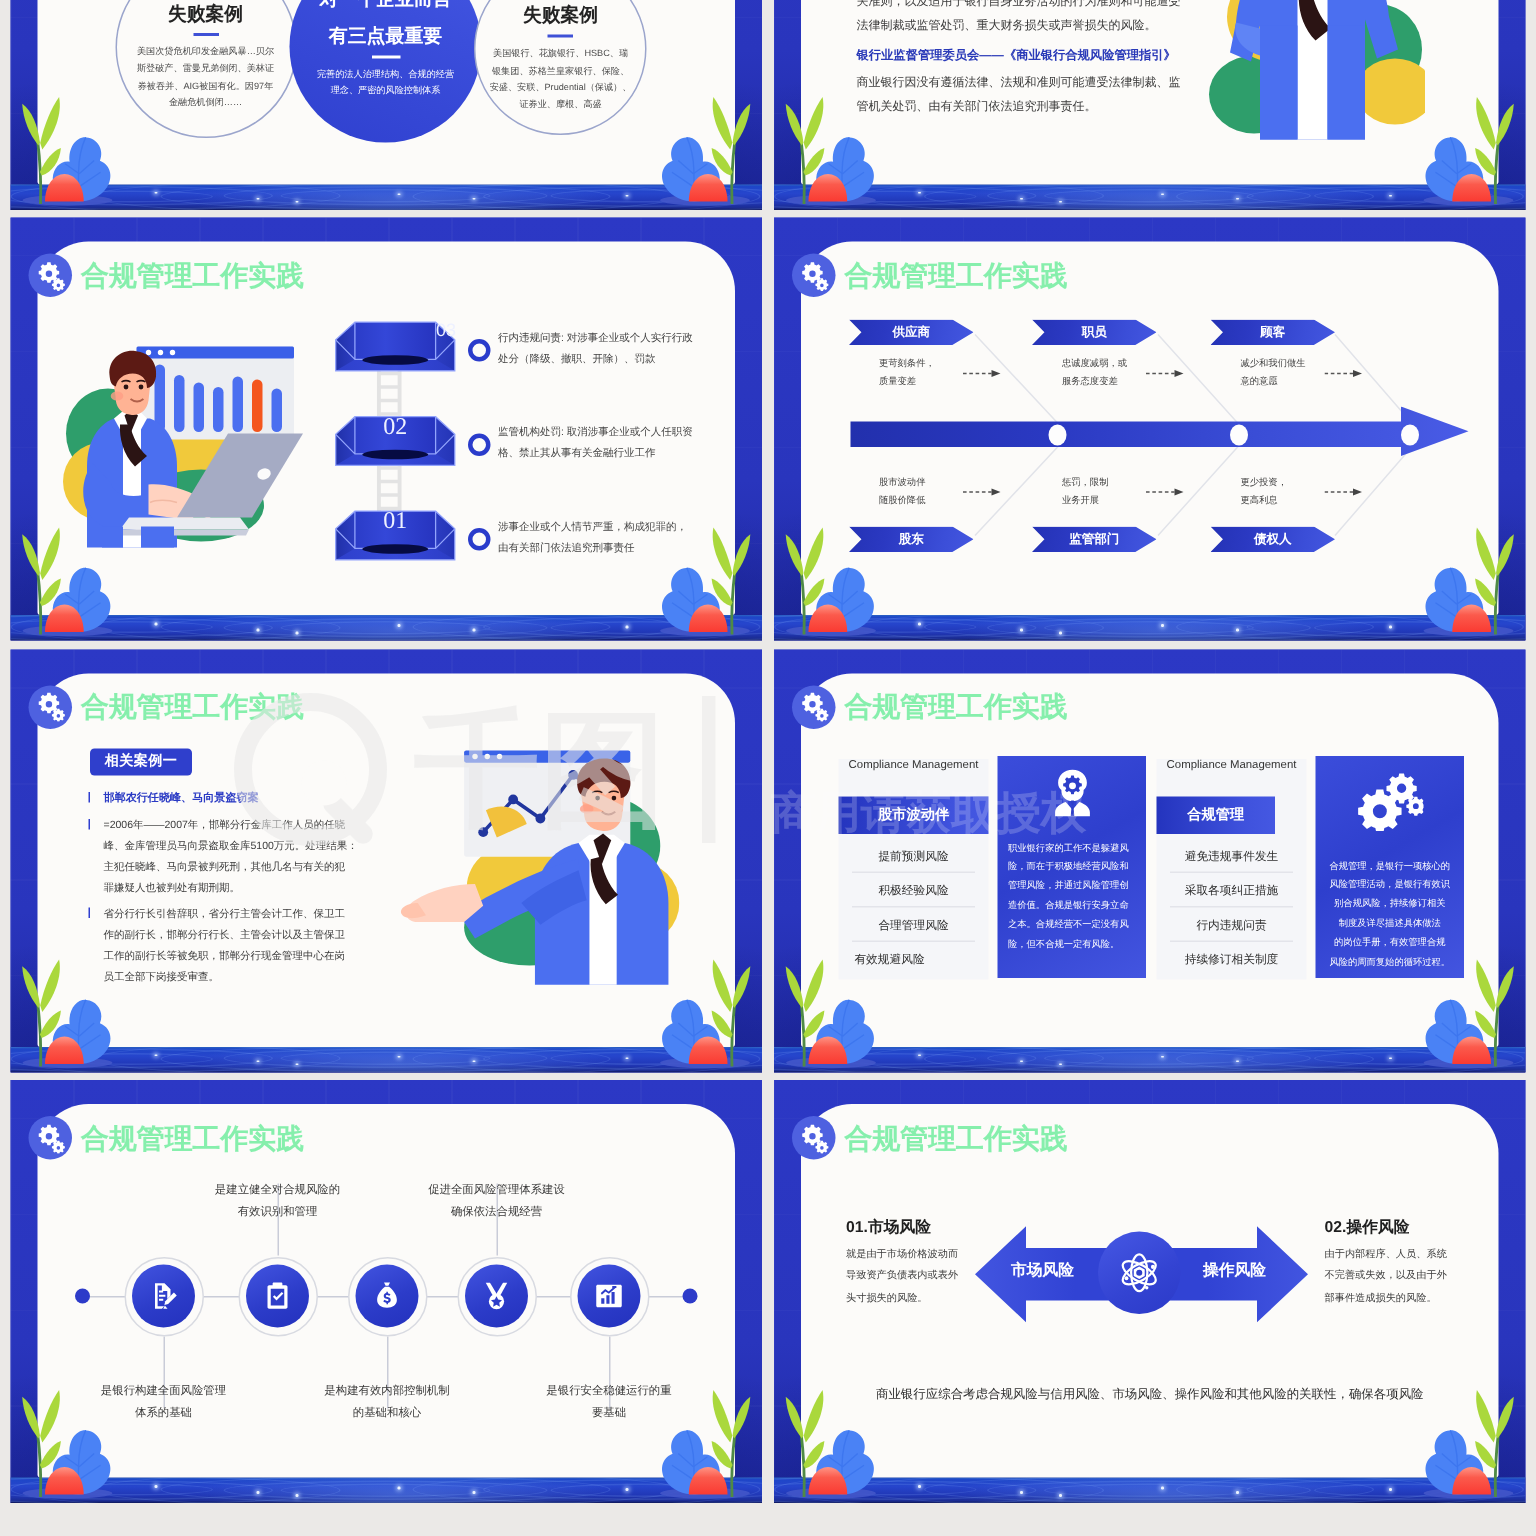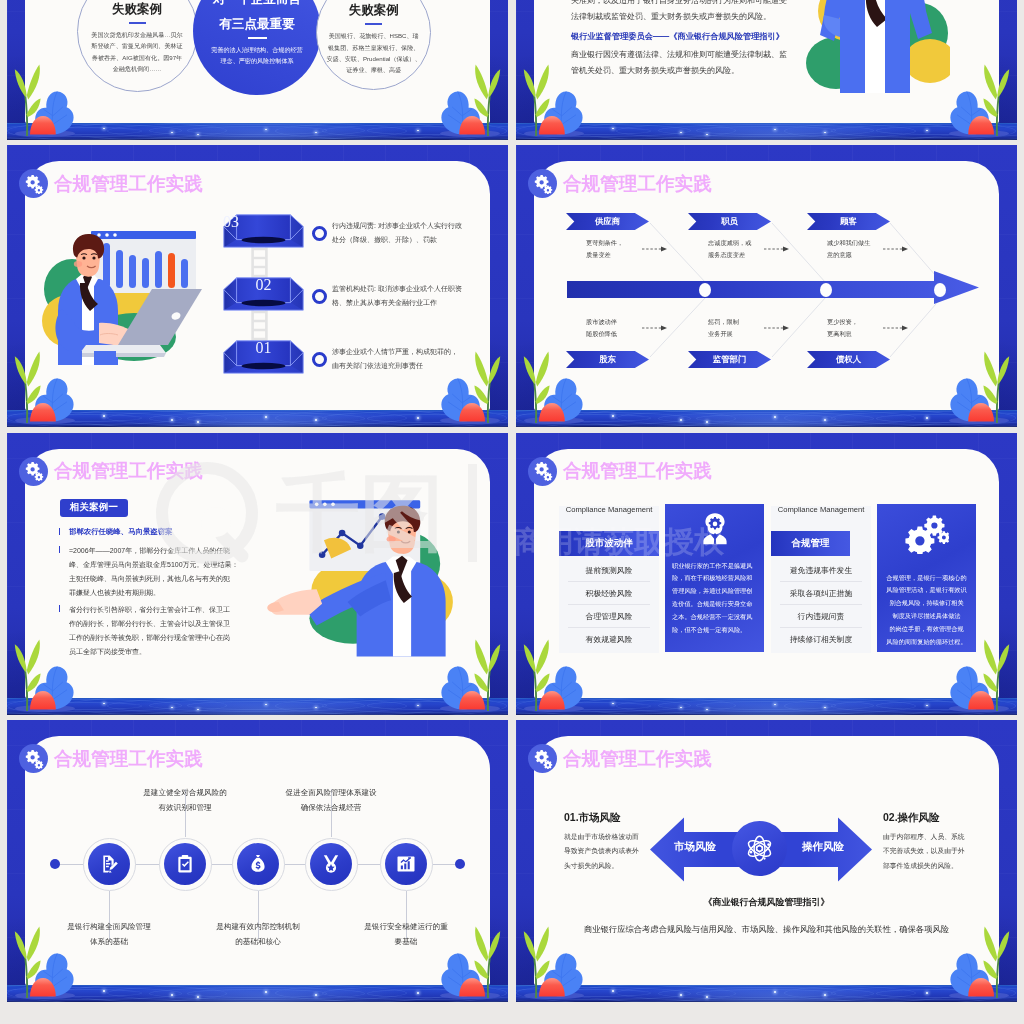--- a/index.html
+++ b/index.html
@@ -19,21 +19,21 @@
   background:linear-gradient(180deg,#2a62c2 0%,#1e46c8 8%,#2645cc 35%,#2036b4 72%,#1b2c92 92%,#0f1758 100%);}
 .ripple{position:absolute;border-radius:50%;border:1px solid rgba(140,180,255,.18);}
 .spark{position:absolute;width:1.6px;height:1.6px;border-radius:50%;background:#eaf2ff;
   box-shadow:0 0 3px 1px rgba(190,215,255,.8);}
 .decor{position:absolute;bottom:2px;z-index:4;}
 .decor.left{left:5px;}
 .decor.right{right:5px;transform:scaleX(-1);}
 .sh{position:absolute;left:12px;top:24px;z-index:6;display:flex;align-items:center;}
 .gearbadge{width:29px;height:29px;border-radius:50%;background:#4e61e0;
   display:flex;align-items:center;justify-content:center;flex:none;}
-.stitle{font-size:18.6px;font-weight:bold;color:#f0abfc;margin-left:6px;white-space:nowrap;}
+.stitle{font-size:18.6px;font-weight:bold;color:#86efac;margin-left:6px;white-space:nowrap;}
 
 .wm{position:absolute;z-index:20;pointer-events:none;}
 .wm-text{position:absolute;color:#ffffff;opacity:.20;font-weight:bold;white-space:nowrap;}
 
 .circ{position:absolute;border-radius:50%;display:flex;flex-direction:column;align-items:center;}
 .circ.outline{border:1px solid #9ba5cc;background:#fcfbf9;}
 .circ.fill{background:linear-gradient(205deg,#4457e2 0%,#3b4edb 35%,#2f40cf 100%);}
 .ctit{font-size:12.5px;font-weight:bold;color:#232323;}
 .ctit.w{color:#fff;font-size:12.6px;font-family:Liberation Serif, serif;}
 .cdash{width:17px;height:2.2px;background:#3f51d6;margin:4px 0 5px;}
@@ -213,21 +213,21 @@
         <div class="spark" style="left:190px;top:11px"></div>
       </div>
       <div class="card">
         <div style="position:absolute;left:37px;top:119px;width:300px">
           <div class="s2line">关准则，以及适用于银行自身业务活动的行为准则和可能遭受</div>
           <div class="s2line">法律制裁或监管处罚、重大财务损失或声誉损失的风险。</div>
         </div>
         <div class="s2head" style="position:absolute;left:37px;top:157px">银行业监督管理委员会——《商业银行合规风险管理指引》</div>
         <div style="position:absolute;left:37px;top:173px;width:300px">
           <div class="s2line">商业银行因没有遵循法律、法规和准则可能遭受法律制裁、监</div>
-          <div class="s2line">管机关处罚、重大财务损失或声誉损失的风险。</div>
+          <div class="s2line">管机关处罚、由有关部门依法追究刑事责任。</div>
         </div>
         <div style="position:absolute;left:266px;top:82px"><svg class="illus" width="150" height="165" viewBox="0 -25 150 165">
  <ellipse cx="36" cy="82" rx="30" ry="26" fill="#2e9e6b"></ellipse>
  <ellipse cx="120" cy="52" rx="28" ry="30" fill="#2e9e6b"></ellipse>
  <ellipse cx="48" cy="30" rx="30" ry="30" fill="#f1c93b"></ellipse>
  <ellipse cx="130" cy="80" rx="26" ry="22" fill="#f1c93b"></ellipse>
  <path d="M54 -16 C36 -8 26 10 24 34 L20 54 L34 60 L40 36 L40 112 L110 112 L110 32 L118 58 L132 52 L126 30 C124 8 114 -8 96 -16 Z" fill="#4b6ff0"></path>
  <path d="M54 -16 L75 28 L96 -16 L86 -22 L64 -22 Z" fill="#ffffff"></path>
  <path d="M65 112 L65 -12 L85 -12 L85 112 Z" fill="#ffffff"></path>
  <circle cx="75" cy="-4" r="4" fill="#2b1414"></circle>
@@ -379,21 +379,21 @@
                 <stop offset="1" stop-color="#2b3cc5"></stop>
               </linearGradient>
             </defs>
             <path d="M13.6 .8 L67.4 .8 L80.2 12.6 L80.2 33.2 L.8 33.2 L.8 12.6 Z" fill="url(#sgF)"></path>
             <path d="M.8 12.6 L13.6 .8 L13.6 25.6 L.8 33.2 Z" fill="url(#sgL)"></path>
             <path d="M80.2 12.6 L67.4 .8 L67.4 25.6 L80.2 33.2 Z" fill="url(#sgR)"></path>
             <path d="M13.6 .8 L67.4 .8 L67.4 25.6 L13.6 25.6 Z" fill="url(#sgA)"></path>
             <path d="M13.6 .8 L67.4 .8 L80.2 12.6 L80.2 33.2 L.8 33.2 L.8 12.6 Z" fill="none" stroke="#93a4fc" stroke-width=".85"></path>
             <path d="M.8 12.6 L13.6 25.6 L67.4 25.6 L80.2 12.6 M13.6 .8 L13.6 25.6 M67.4 .8 L67.4 25.6" fill="none" stroke="#93a4fc" stroke-width=".85"></path>
             <ellipse cx="40.5" cy="26" rx="22" ry="3.2" fill="#060b42"></ellipse>
-          </svg><div style="position:absolute;left:0;top:-1px;width:81px;text-align:left;font-size:16px;color:#eef1ff;font-family:Liberation Serif, serif">03</div></div>
+          </svg><div style="position:absolute;left:0;top:-1px;width:81px;text-align:right;font-size:12px;color:#eef1ff;font-family:Liberation Sans, sans-serif">03</div></div>
         <div class="stepring" style="left:287px;top:65px"></div>
         <div class="steptxt" style="left:307px;top:58px;width:148px">
           <div>行内违规问责: 对涉事企业或个人实行行政</div>
           <div>处分（降级、撤职、开除）、罚款</div>
         </div>
         <div style="position:absolute;left:225px;top:136px;width:19px;height:62px;z-index:1"><svg width="19" height="62" viewBox="0 0 19 62">
             <path d="M2.6 0 L2.6 62 M16.4 0 L16.4 62" stroke="#e3e3e3" stroke-width="2.6"></path>
             <g stroke="#e3e3e3" stroke-width="2.4">
               <path d="M2.6 6 H16.4"></path>
               <path d="M2.6 15 H16.4"></path>
@@ -829,21 +829,21 @@
         <div class="spark" style="left:452px;top:5px"></div>
         <div class="spark" style="left:190px;top:11px"></div>
       </div>
       <div class="card">
         <div class="fc listcard" style="left:25px;top:57px;width:100px;height:147px"></div>
         <div class="fc-kicker" style="left:25px;top:56px;width:100px;text-align:center">Compliance Management</div>
         <div class="fc-head" style="position:absolute;left:25px;top:82px;width:100px">股市波动伴</div>
         <div class="fc-item" style="position:absolute;left:25px;top:110px;width:100px">提前预测风险</div>
         <div class="fc-item" style="position:absolute;left:25px;top:133px;width:100px">积极经验风险</div>
         <div class="fc-item" style="position:absolute;left:25px;top:156px;width:100px">合理管理风险</div>
-        <div class="fc-item last" style="position:absolute;left:25px;top:179px;width:100px">有效规避风险</div>
+        <div class="fc-item last" style="position:absolute;left:9px;top:179px;width:100px">有效规避风险</div>
         <div class="fc solid" style="left:131px;top:55px;width:99px;height:148px">
           <div style="position:absolute;left:0;top:8px;width:99px;display:flex;justify-content:center">
             <svg width="28" height="33" viewBox="0 0 28 33">
               <path fill="#ffffff" d="M14 1.2 C8.4 1.2 4.4 5.2 4.4 9.8 C4.4 12.2 5.4 13.6 6.6 14.6 L6.6 15.4 C6.6 19.4 9.8 22.2 14 22.2 C18.2 22.2 21.4 19.4 21.4 15.4 L21.4 14.6 C22.6 13.6 23.6 12.2 23.6 9.8 C23.6 5.2 19.6 1.2 14 1.2 Z"></path>
               <path fill="#2d3ec9" d="M13.1 5.0 h1.8 l.3 1.5 c.44.13.85.3 1.22.53l1.3-.8 1.27 1.27-.8 1.3c.23.37.4.78.53 1.22l1.5.3v1.8l-1.5.3c-.13.44-.3.85-.53 1.22l.8 1.3-1.27 1.27-1.3-.8c-.37.23-.78.4-1.22.53l-.3 1.5h-1.8l-.3-1.5a4.4 4.4 0 0 1-1.22-.53l-1.3.8-1.27-1.27.8-1.3a4.4 4.4 0 0 1-.53-1.22l-1.5-.3v-1.8l1.5-.3c.13-.44.3-.85.53-1.22l-.8-1.3 1.27-1.27 1.3.8c.37-.23.78-.4 1.22-.53z"></path>
               <circle cx="14" cy="11.9" r="2.3" fill="#ffffff"></circle>
               <path fill="#ffffff" d="M9.5 22.6 C5.2 24 2.4 26.6 2.4 29.6 L2.4 32.2 L25.6 32.2 L25.6 29.6 C25.6 26.6 22.8 24 18.5 22.6 L14 27.8 Z"></path>
               <path fill="#2d3ec9" d="M12.6 22.3 L14 25.4 L15.4 22.3 L14.8 21.6 L13.2 21.6 Z"></path>
               <path fill="#2d3ec9" d="M13.3 26.2 L14.7 26.2 L15.2 32.2 L12.8 32.2 Z"></path>
             </svg>
@@ -1131,21 +1131,20 @@
               <ellipse cx="20" cy="20" rx="8" ry="18.2" transform="rotate(60 20 20)"></ellipse>
               <ellipse cx="20" cy="20" rx="8" ry="18.2" transform="rotate(120 20 20)"></ellipse>
             </g>
             <path d="M20 13.8 L25.4 16.9 L25.4 23.1 L20 26.2 L14.6 23.1 L14.6 16.9 Z" fill="#ffffff"></path>
             <circle cx="20" cy="20" r="3" fill="#2e3ec9"></circle>
             <circle cx="33.5" cy="14.2" r="2" fill="#ffffff"></circle>
             <circle cx="7.4" cy="25.4" r="1.9" fill="#ffffff"></circle>
             <circle cx="27.4" cy="34.8" r="1.7" fill="#ffffff"></circle>
           </svg>
         </div>
-        <div class="quote" style="left:0;top:160px">《商业银行合规风险管理指引》</div>
         <div class="foot" style="left:0;top:185px;padding:0 14px">
           <div>商业银行应综合考虑合规风险与信用风险、市场风险、操作风险和其他风险的关联性，确保各项风险</div>
         </div>
       </div>
       <svg class="decor left" width="66" height="76" viewBox="0 0 66 76">
         <ellipse cx="33" cy="71.5" rx="30" ry="3.6" fill="#4256c9" opacity=".9"></ellipse>
         <path d="M15 74 C15.6 58 14.6 44 13 31" stroke="#4f8a46" stroke-width="1.9" fill="none"></path>
         <path d="M13.6 35 C7.6 27.6 3.4 17.4 2.8 7.2 C9.4 11.8 13.4 22.4 14.6 33 Z" fill="#aad83c"></path>
         <path d="M14.8 33.4 C17.4 21 22.4 9.6 27.4 2.6 C29.6 14 24.2 27.4 16.2 37.6 Z" fill="#aad83c"></path>
         <path d="M14.6 52.6 C18.4 44 23.6 38.4 28.6 36.6 C27.8 45.6 22.8 52.6 15.8 55 Z" fill="#aad83c"></path>

